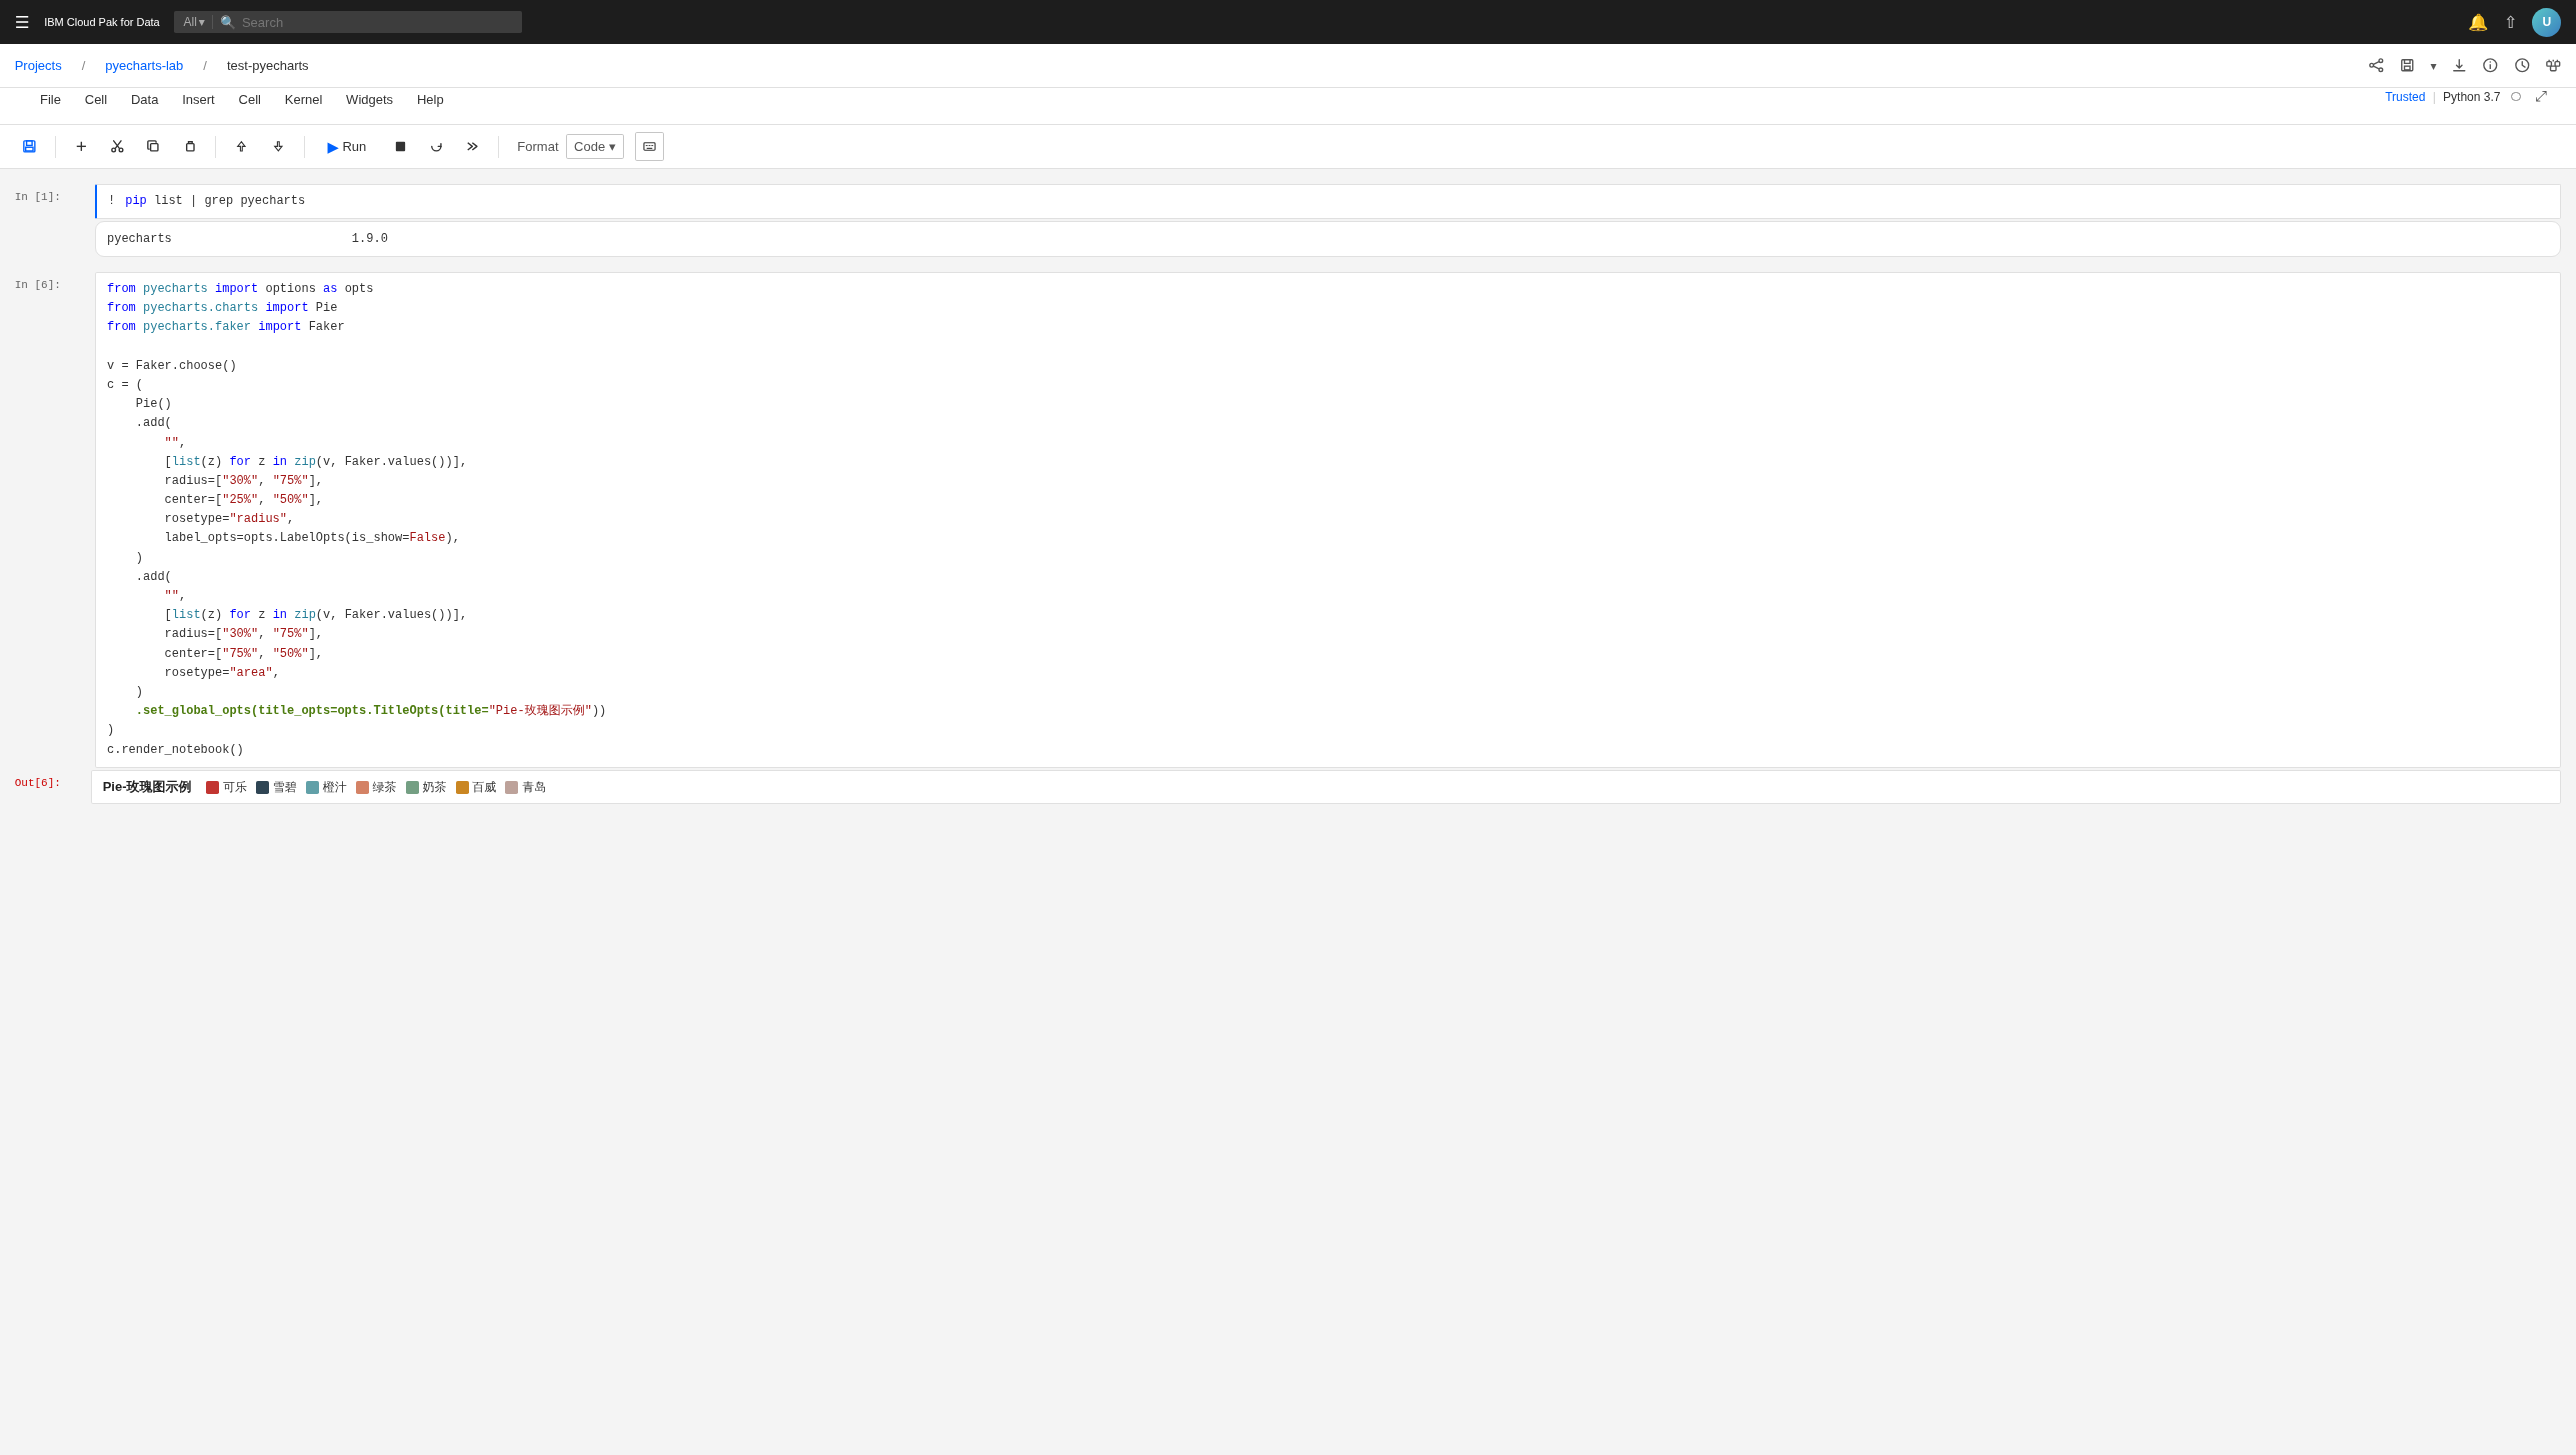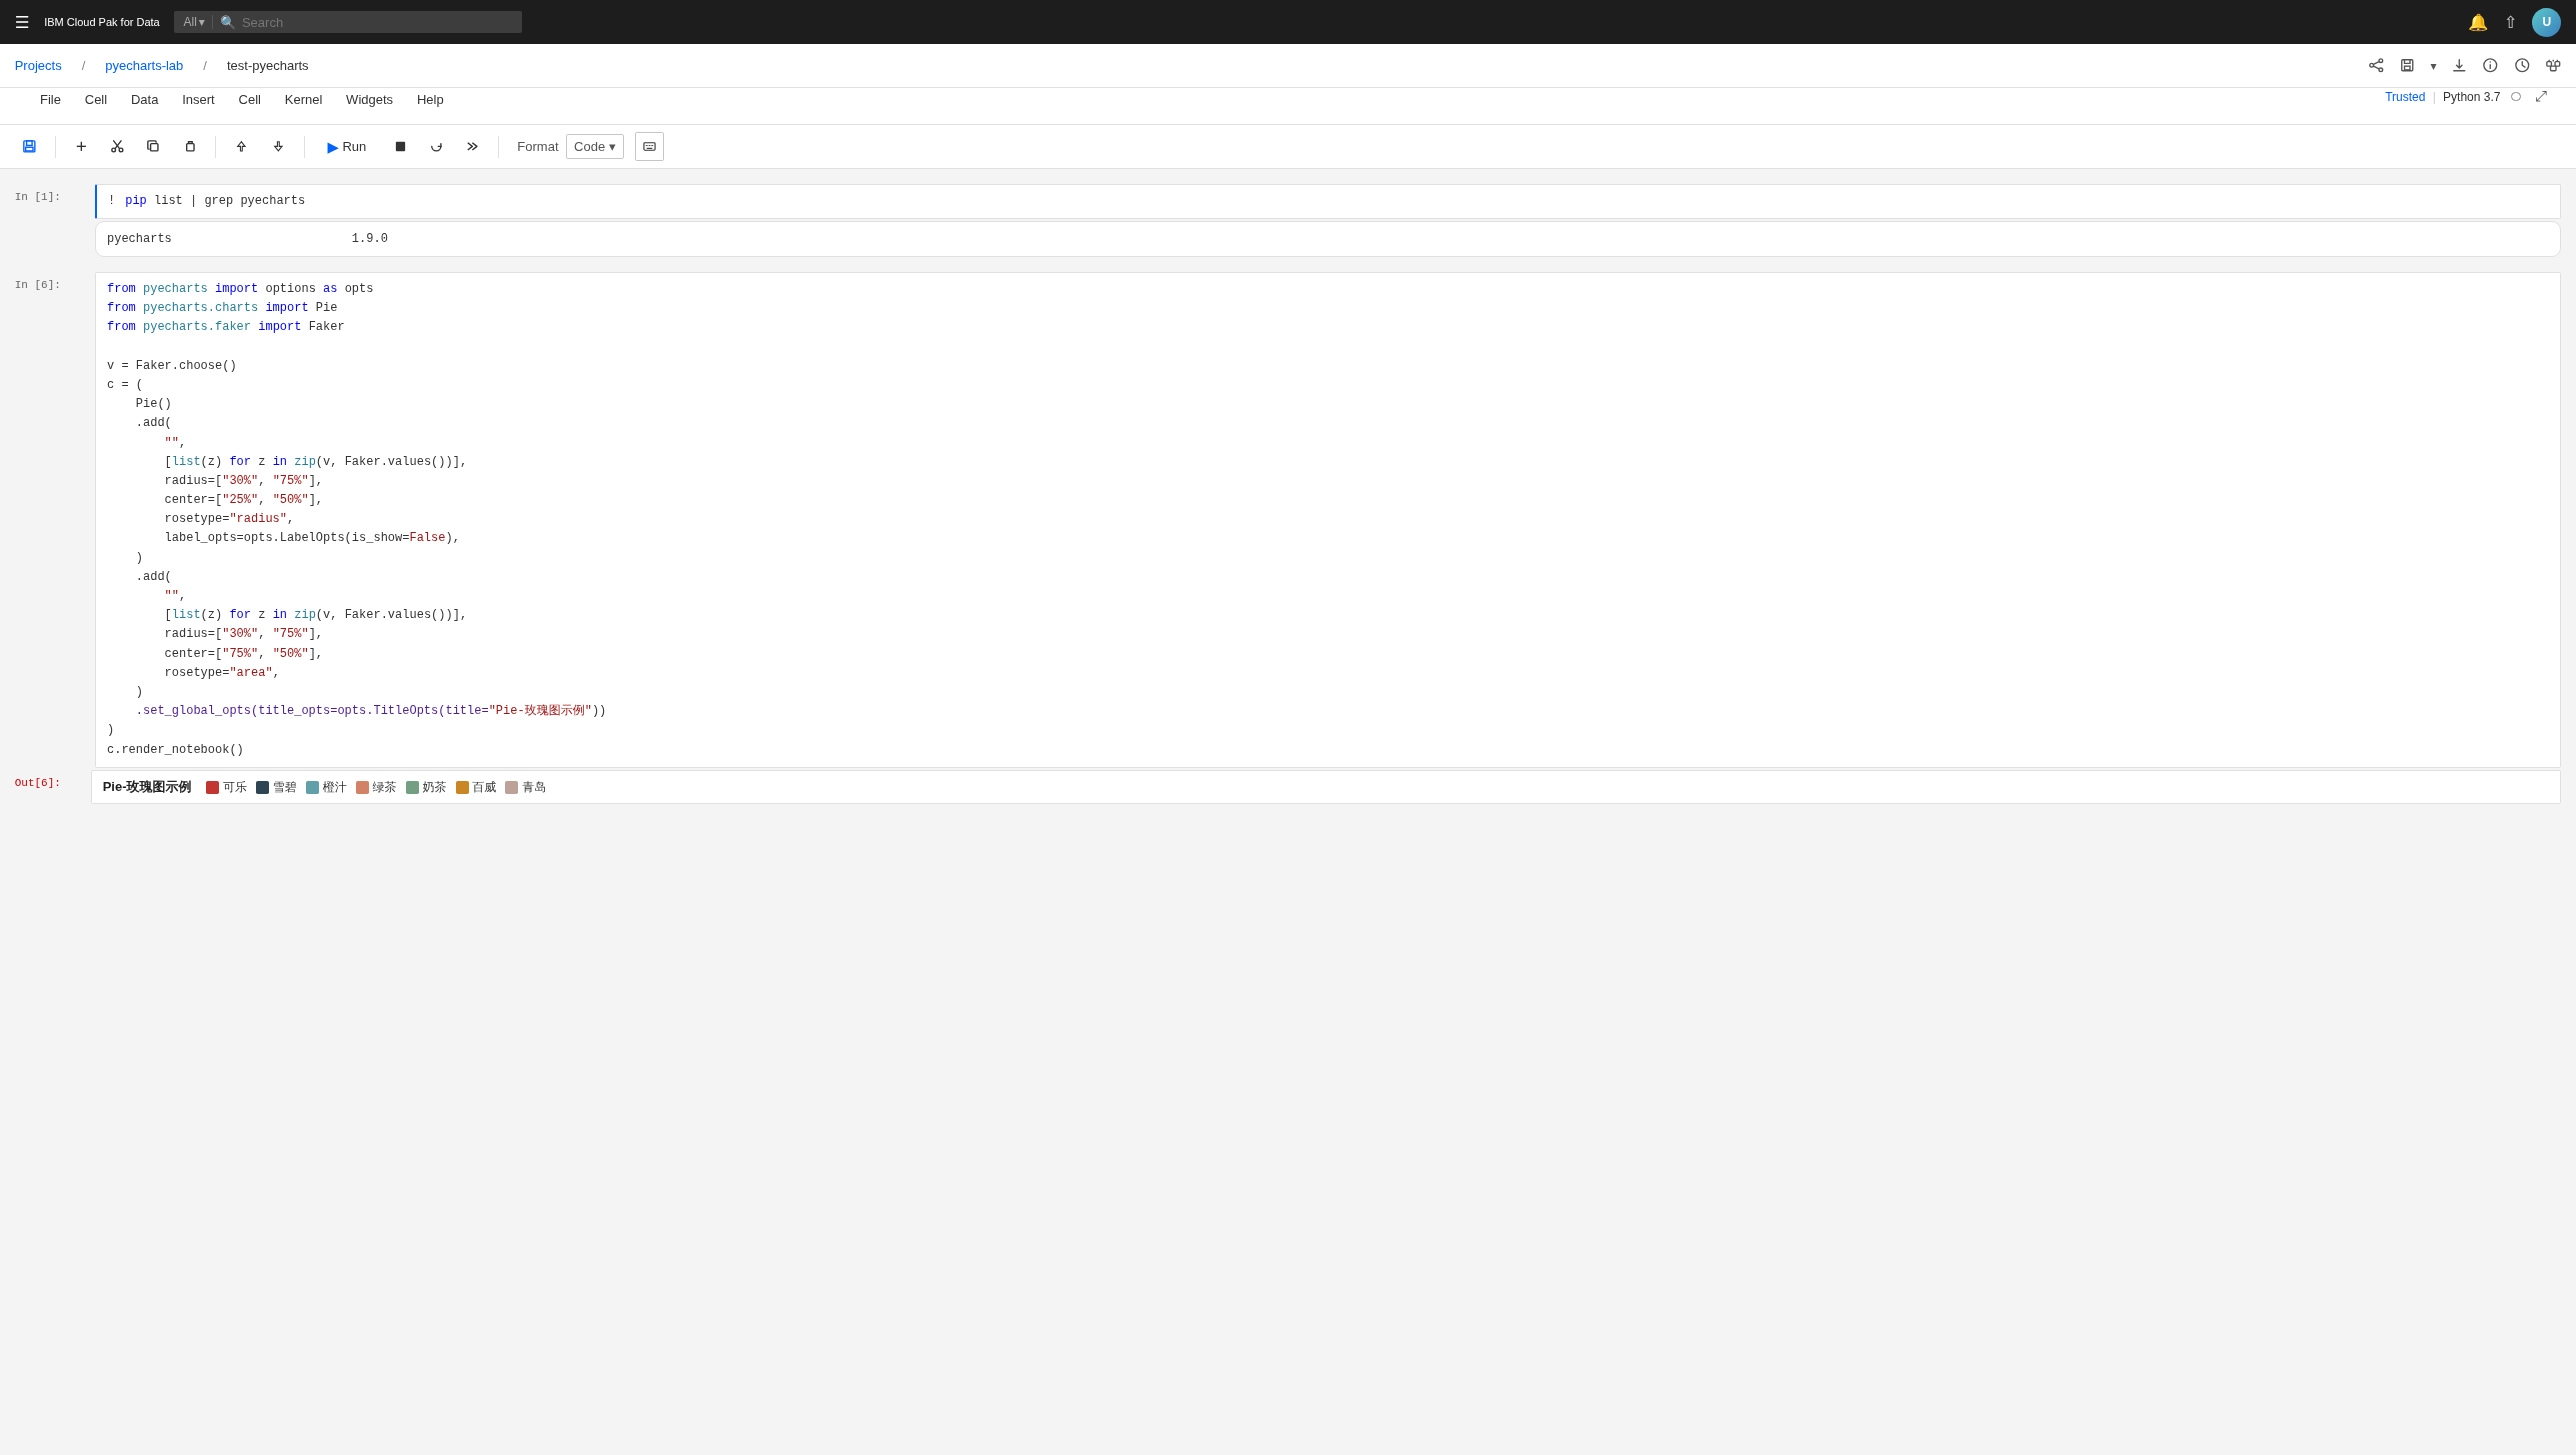--- a/index.html
+++ b/index.html
@@ -409,21 +409,21 @@
 <span style="color:#333;">        rosetype=</span><span style="color:#a31515;">"radius"</span><span style="color:#333;">,</span>
 <span style="color:#333;">        label_opts=opts.LabelOpts(is_show=</span><span style="color:#a31515;">False</span><span style="color:#333;">),</span>
 <span style="color:#333;">    )</span>
 <span style="color:#333;">    .add(</span>
 <span style="color:#333;">        </span><span style="color:#a31515;">""</span><span style="color:#333;">,</span>
 <span style="color:#333;">        [</span><span style="color:#267f99;">list</span><span style="color:#333;">(z) </span><span style="color:#0000ff;">for</span> <span style="color:#333;">z </span><span style="color:#0000ff;">in</span> <span style="color:#267f99;">zip</span><span style="color:#333;">(v, Faker.values())],</span>
 <span style="color:#333;">        radius=[</span><span style="color:#a31515;">"30%"</span><span style="color:#333;">, </span><span style="color:#a31515;">"75%"</span><span style="color:#333;">],</span>
 <span style="color:#333;">        center=[</span><span style="color:#a31515;">"75%"</span><span style="color:#333;">, </span><span style="color:#a31515;">"50%"</span><span style="color:#333;">],</span>
 <span style="color:#333;">        rosetype=</span><span style="color:#a31515;">"area"</span><span style="color:#333;">,</span>
 <span style="color:#333;">    )</span>
-<span style="color:#4c1d95;">    .set_global_opts(title_opts=opts.TitleOpts(title=</span><span style="color:#a31515;">"Pie-玫瑰图示例"</span><span style="color:#333;">))</span>
+<span style="color:#4d7c0f;font-weight:bold;">    .set_global_opts(title_opts=opts.TitleOpts(title=</span><span style="color:#a31515;">"Pie-玫瑰图示例"</span><span style="color:#333;">))</span>
 <span style="color:#333;">)</span>
 <span style="color:#333;">c.render_notebook()</span></div>
     </div>
 
     <div class="out-row" style="margin-top:1.8px;">
       <div class="cell-label out">Out[6]:</div>
       <div class="out-body">
         <div class="out-title">Pie-玫瑰图示例</div>
         <div class="legend">
 

